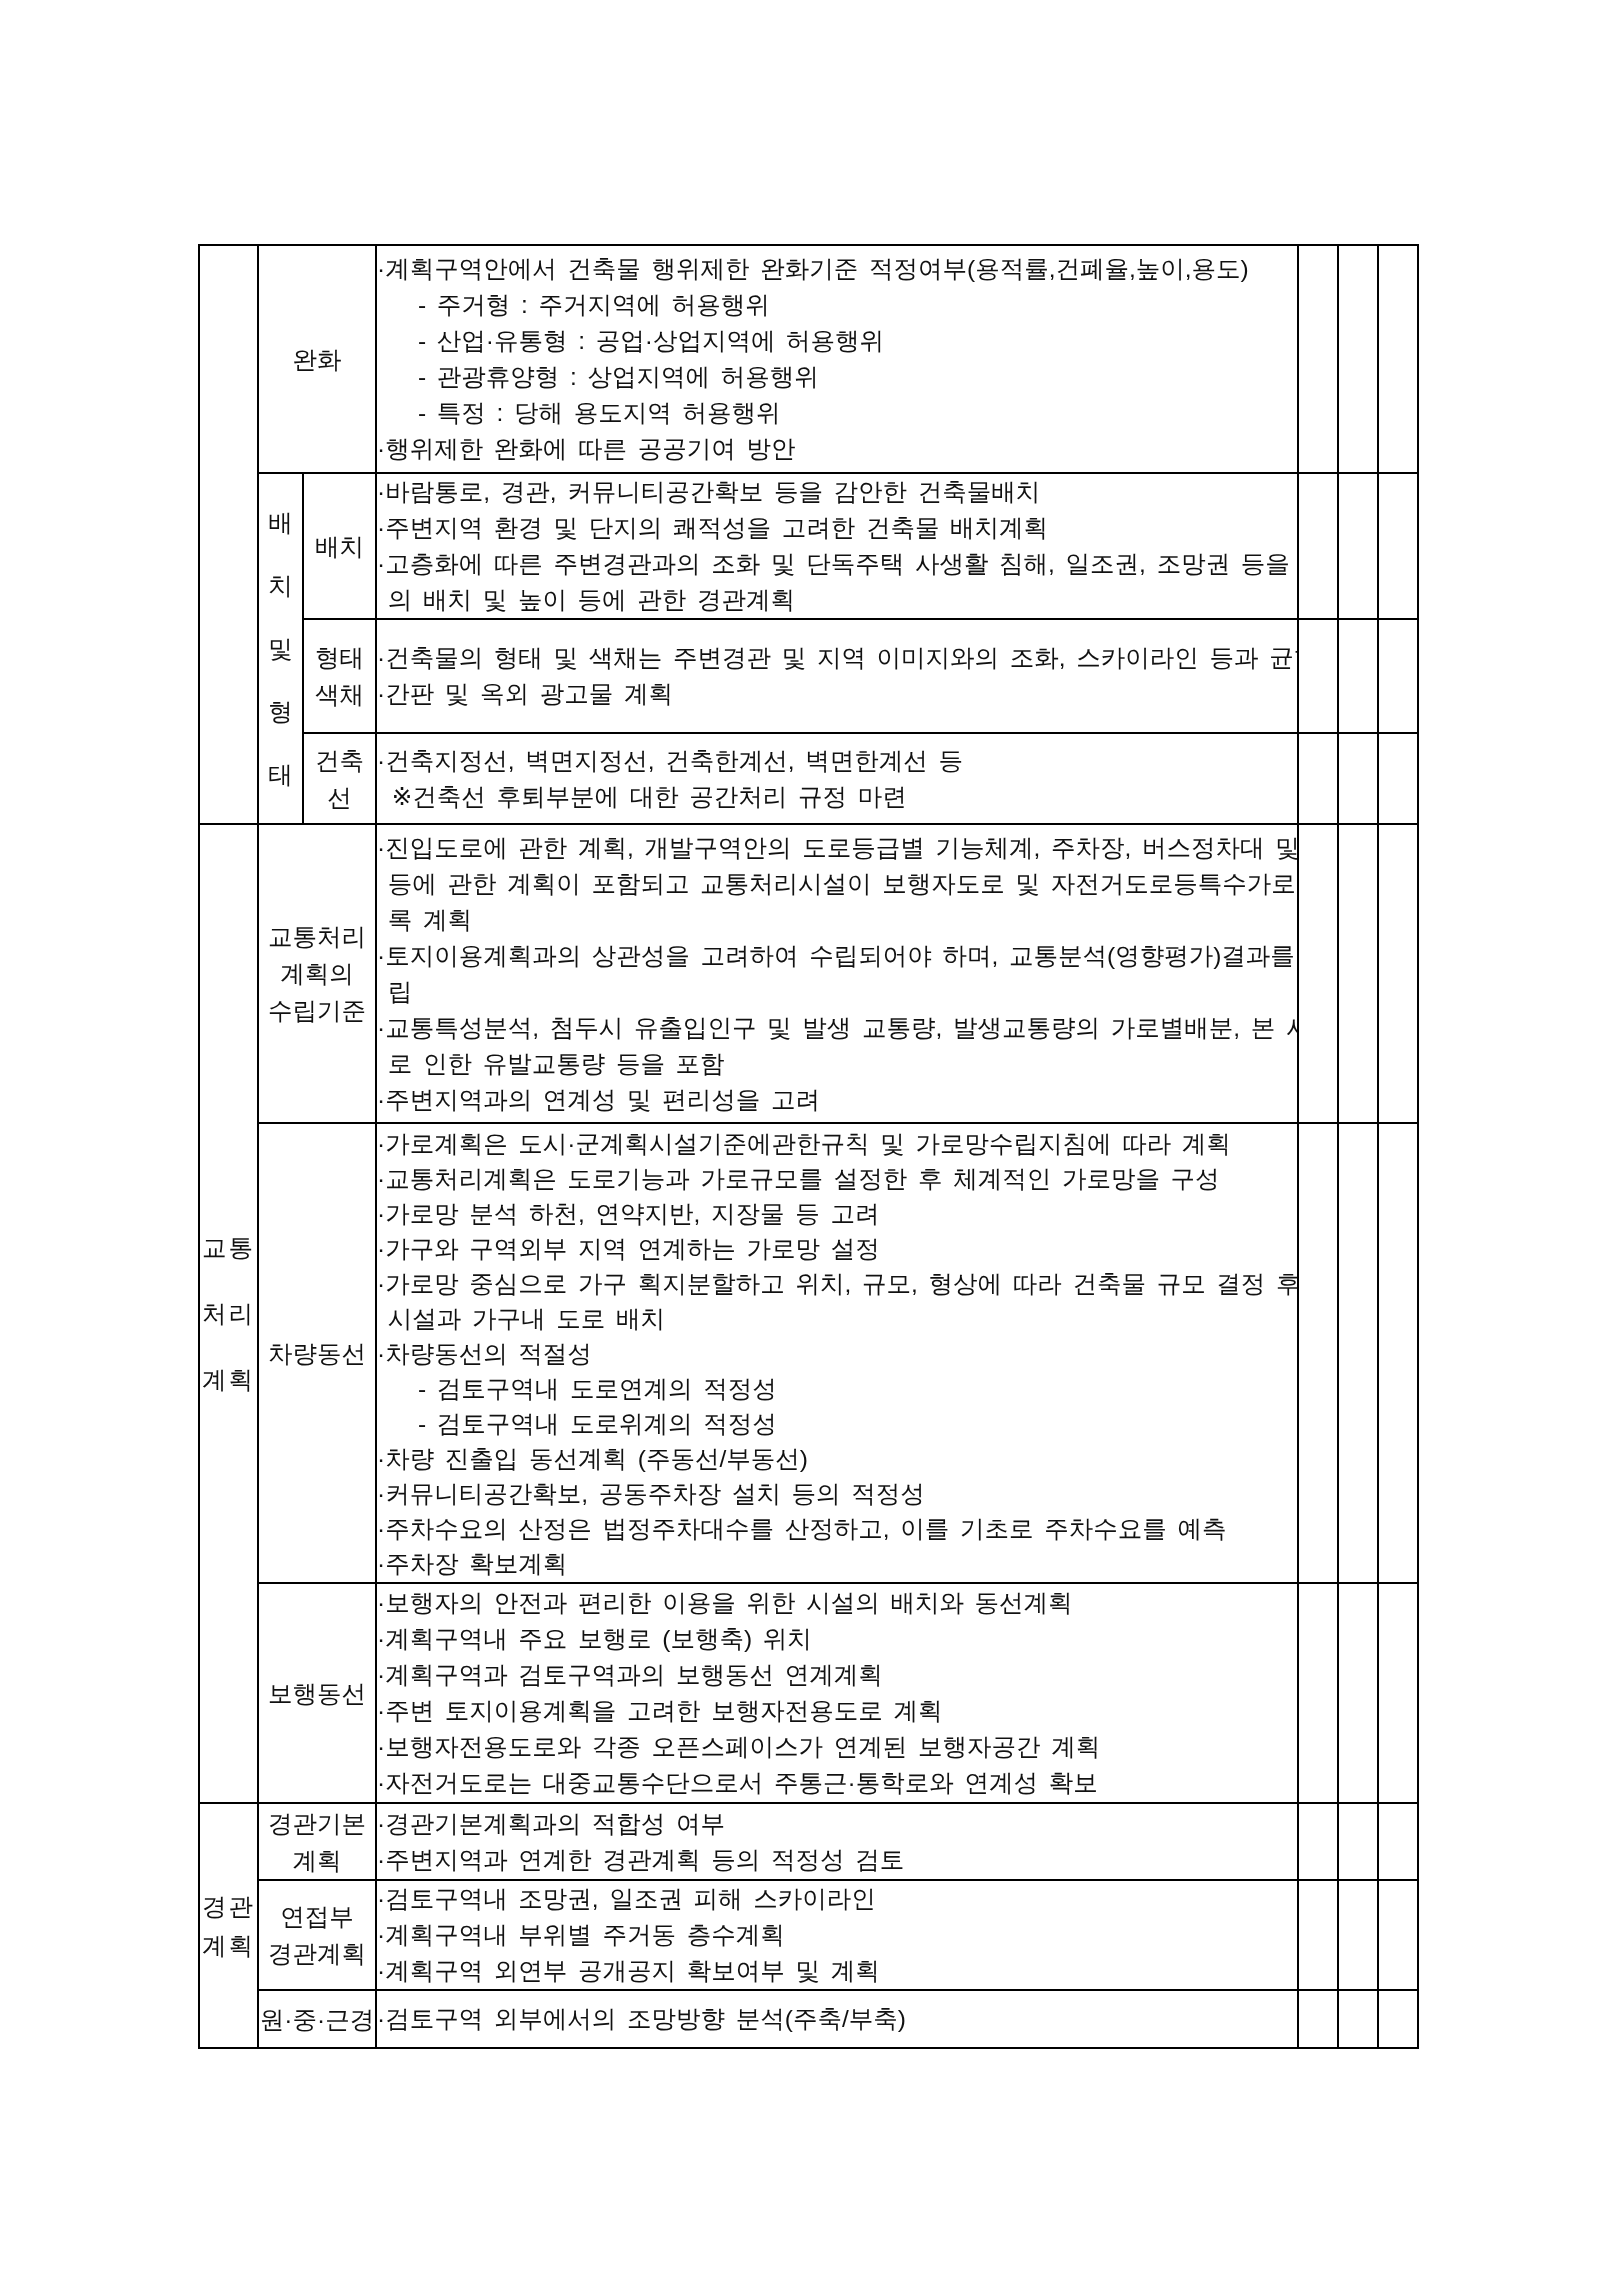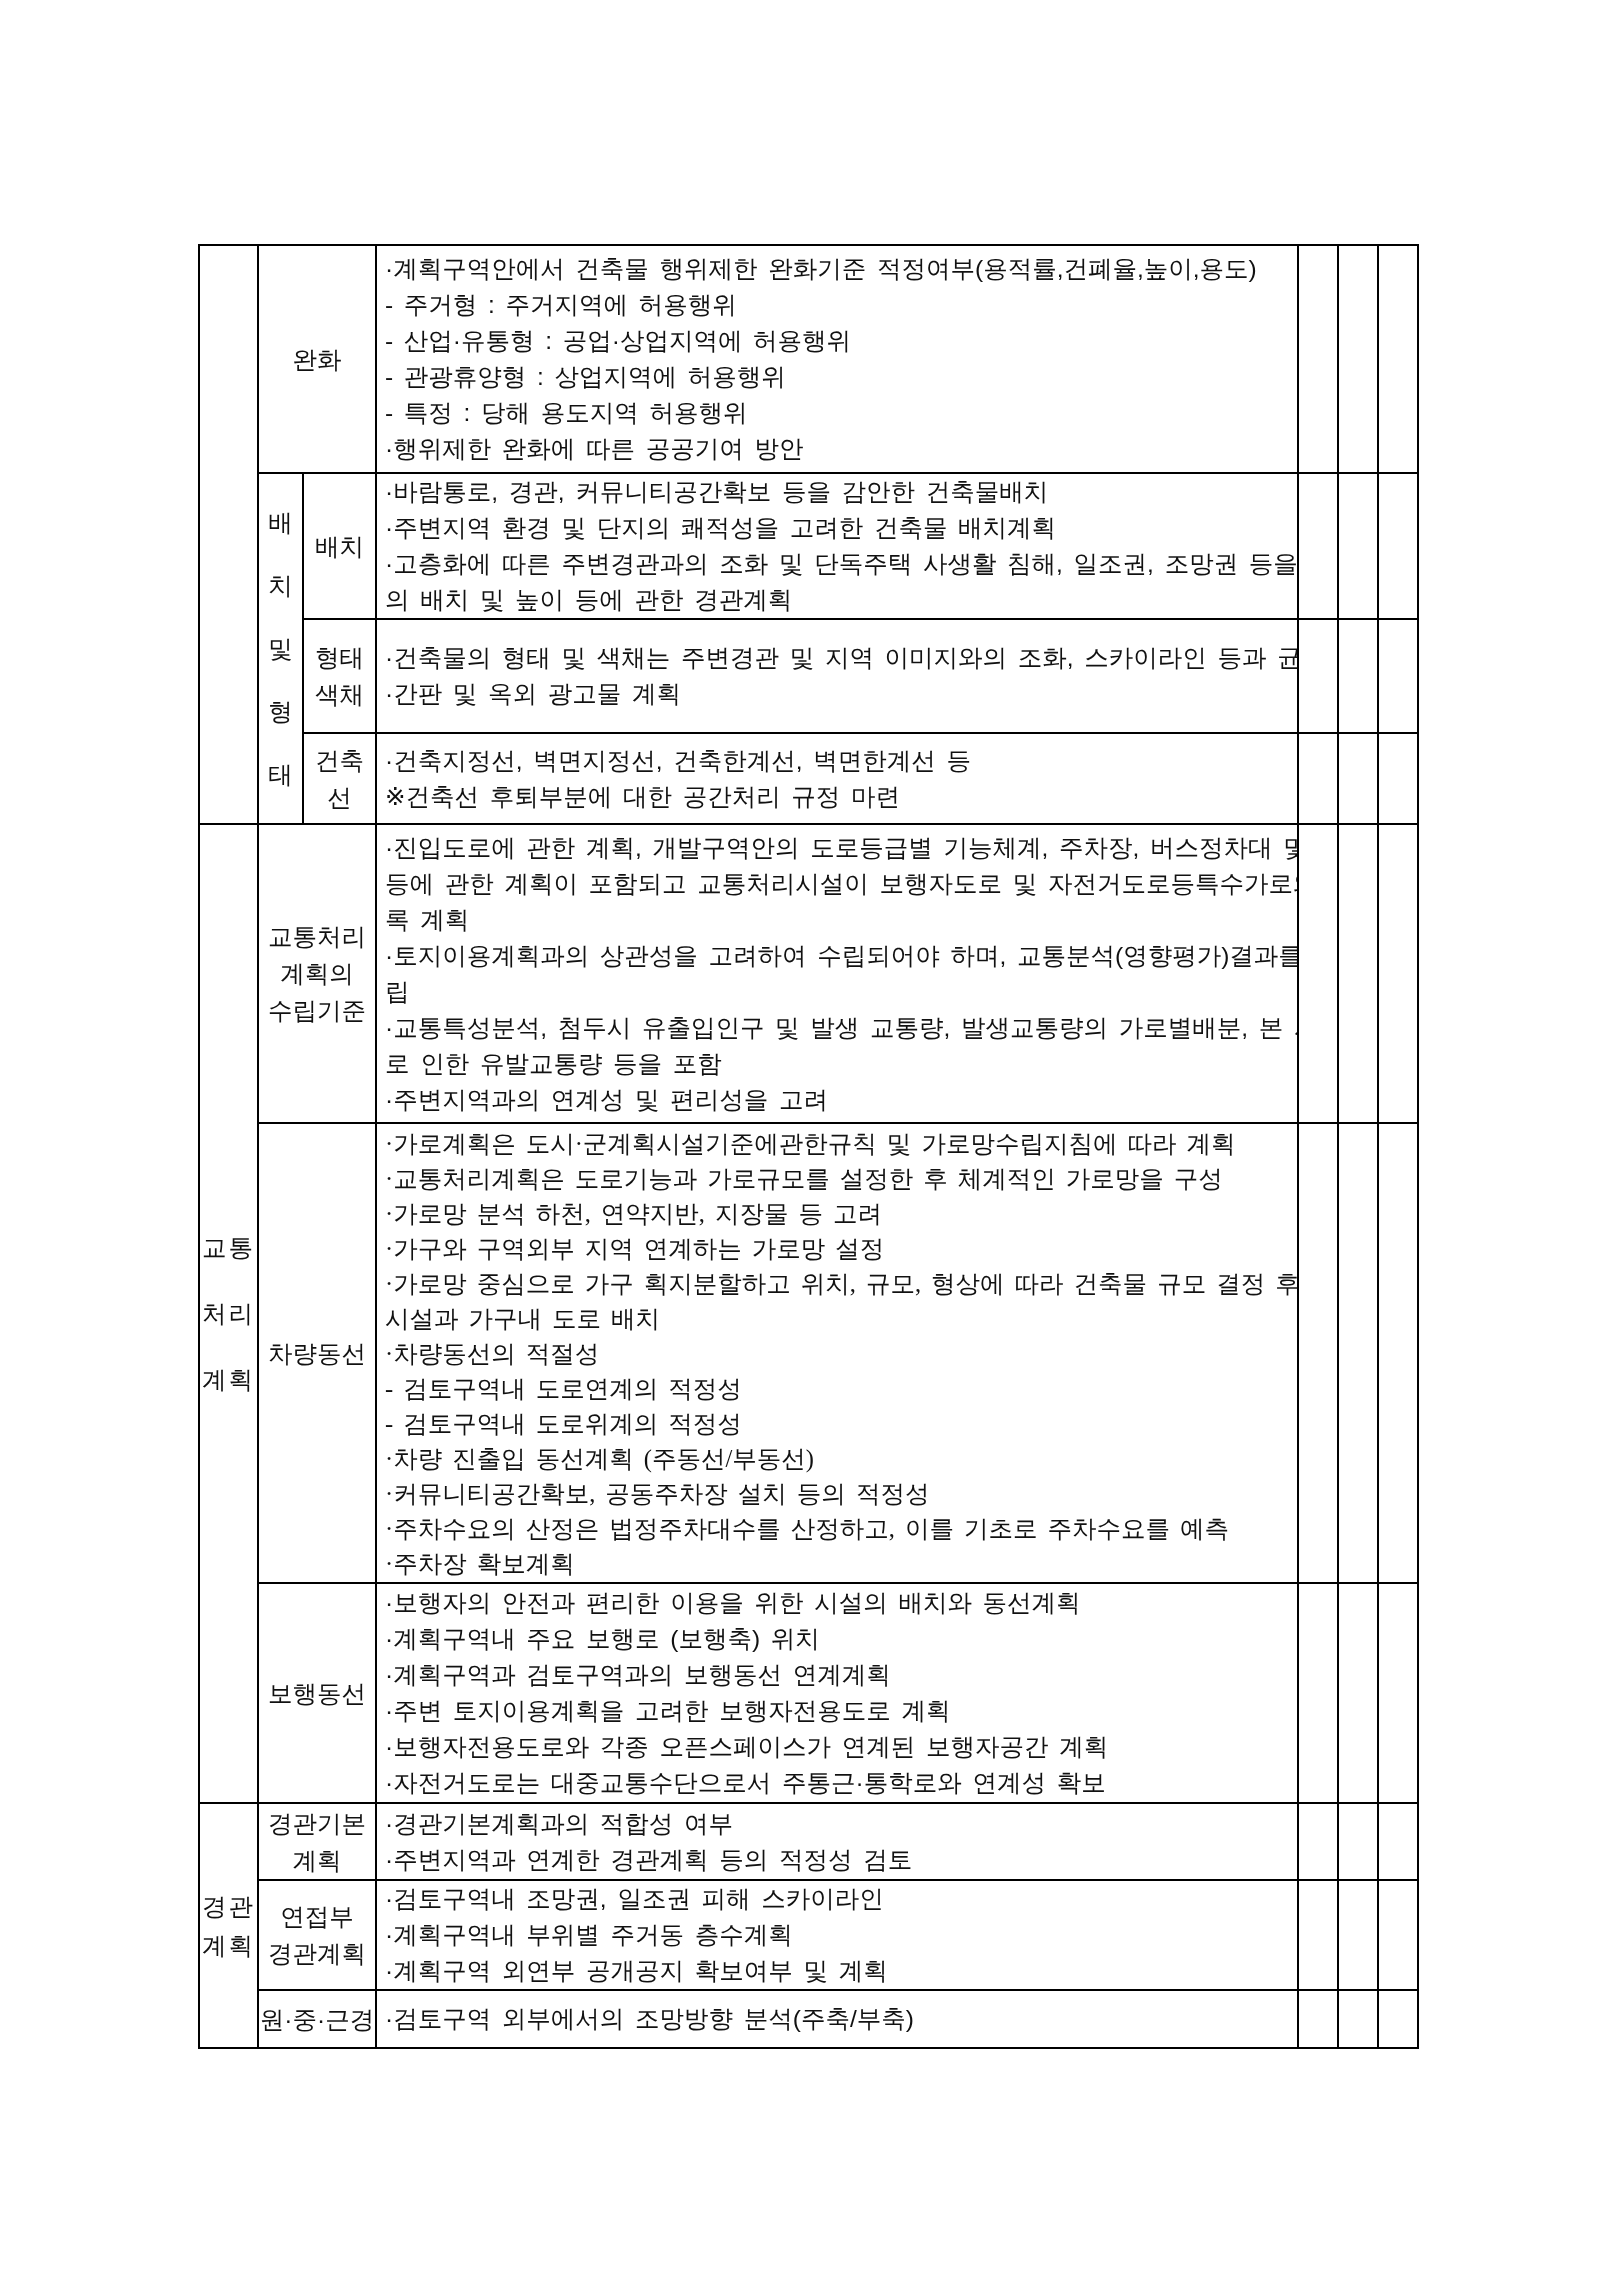--- a/index.html
+++ b/index.html
@@ -47,23 +47,22 @@
     white-space: pre-line;
     line-height: 37px;
   }
   td.content {
     padding: 2px 5.9px 2px 7.8px;
   }
   td.content .line {
     line-height: 36px;
     white-space: nowrap;
     word-spacing: 3.9px;
-    padding-left: 8px;
-  }
-  td.content.lh36 .line { line-height: 35px; font-family: Liberation Serif, serif; }
+  }
+  td.content.lh36 .line { line-height: 35px; }
   .ind0 { padding-left: 0; }
   .ind1 { padding-left: 10.8px; }
   .ind2 { padding-left: 41px; }
   .ind3 { padding-left: 14.7px; }
   td.chk { background: #ffffff; }
   #page-number {
     position: absolute;
     left: 0;
     top: 2152px;
     width: 1620px;

